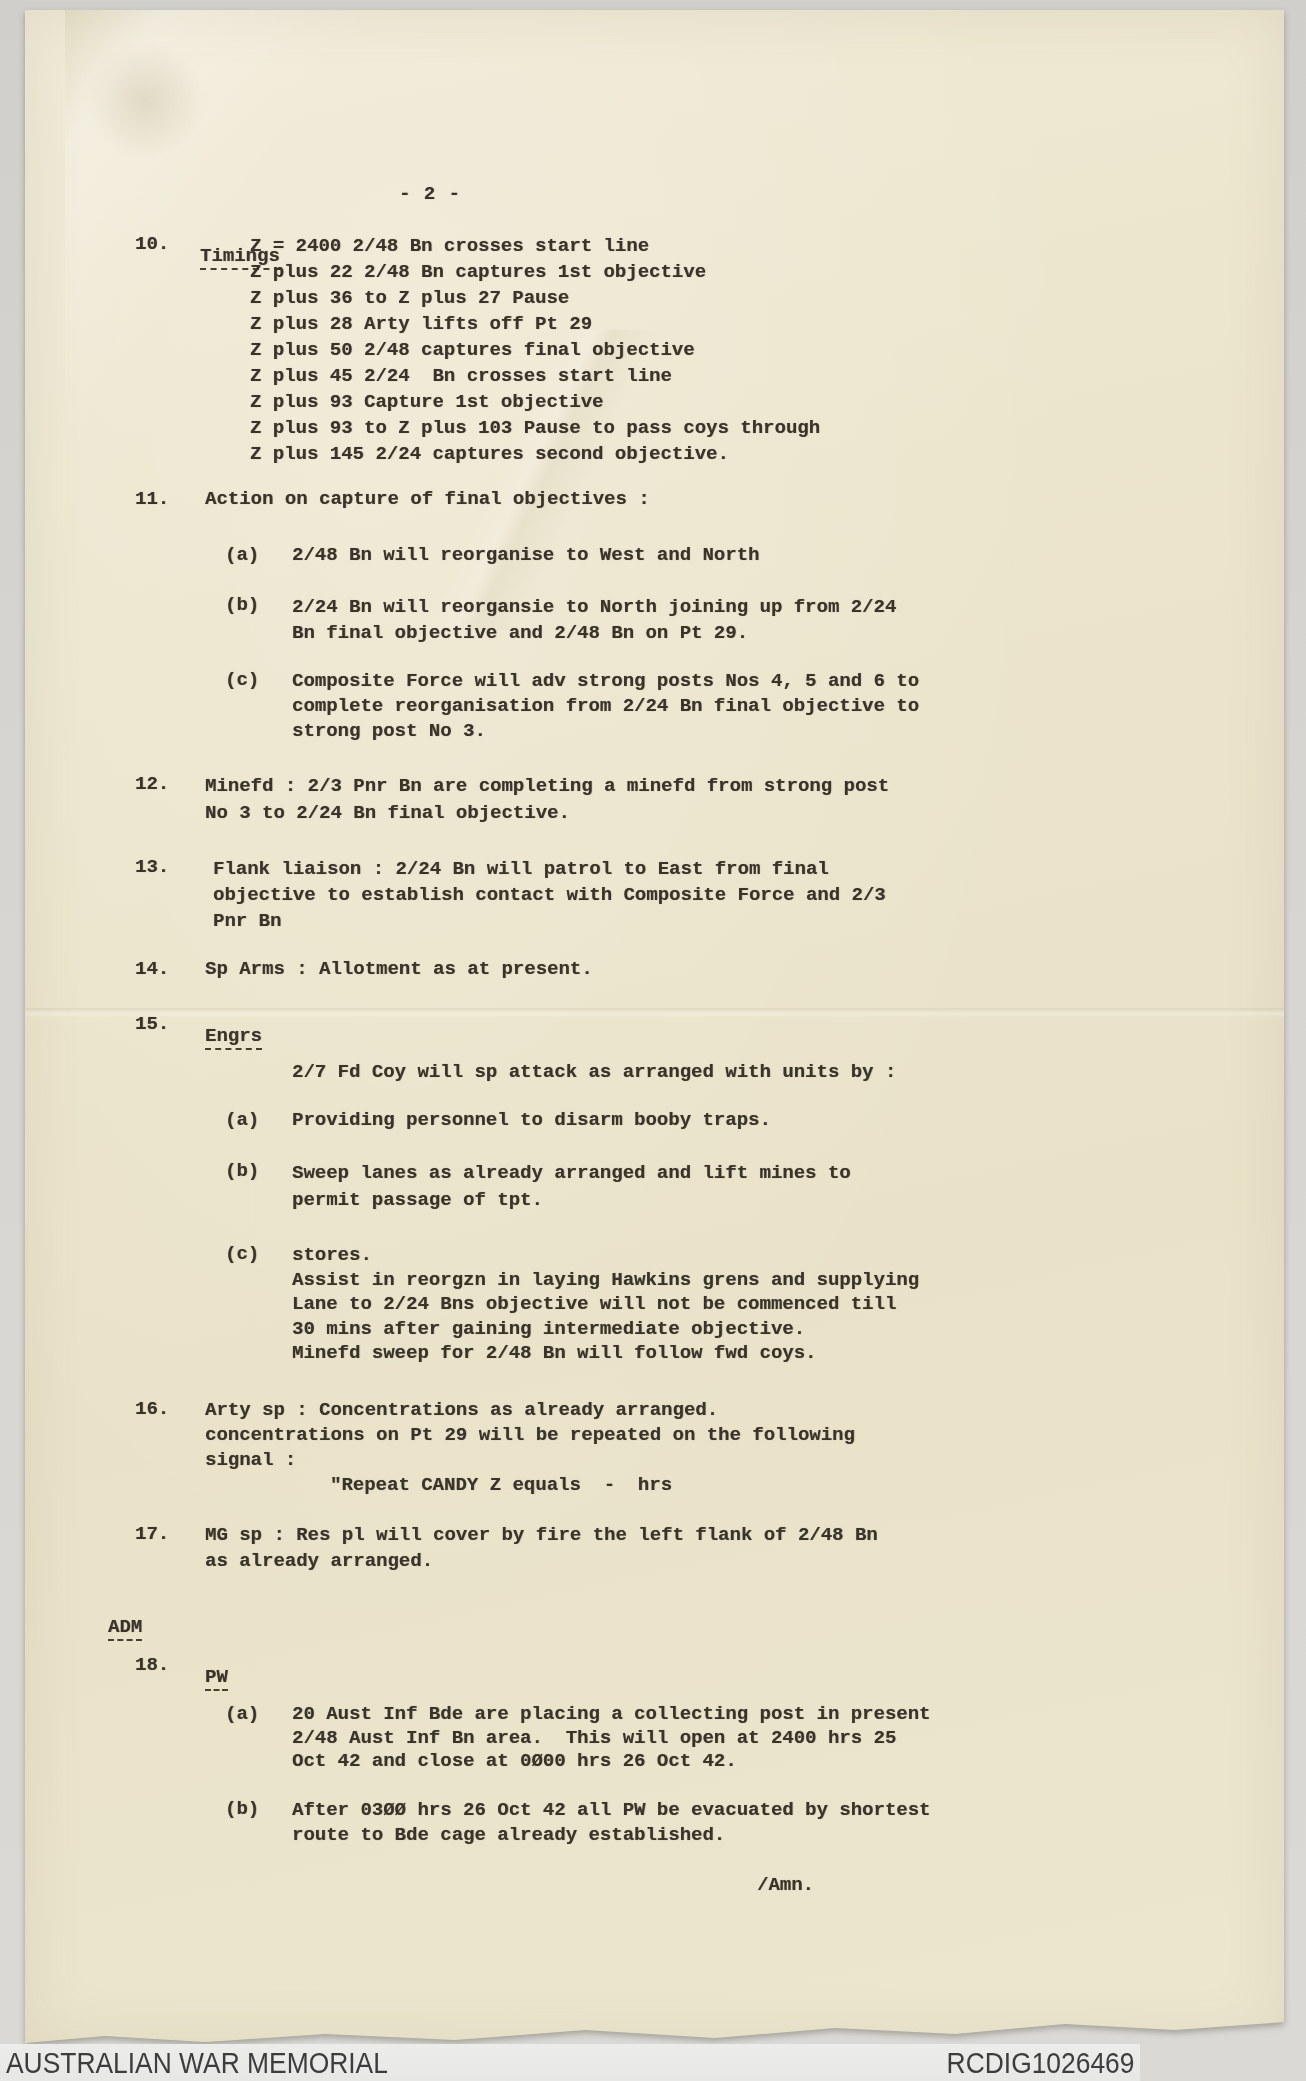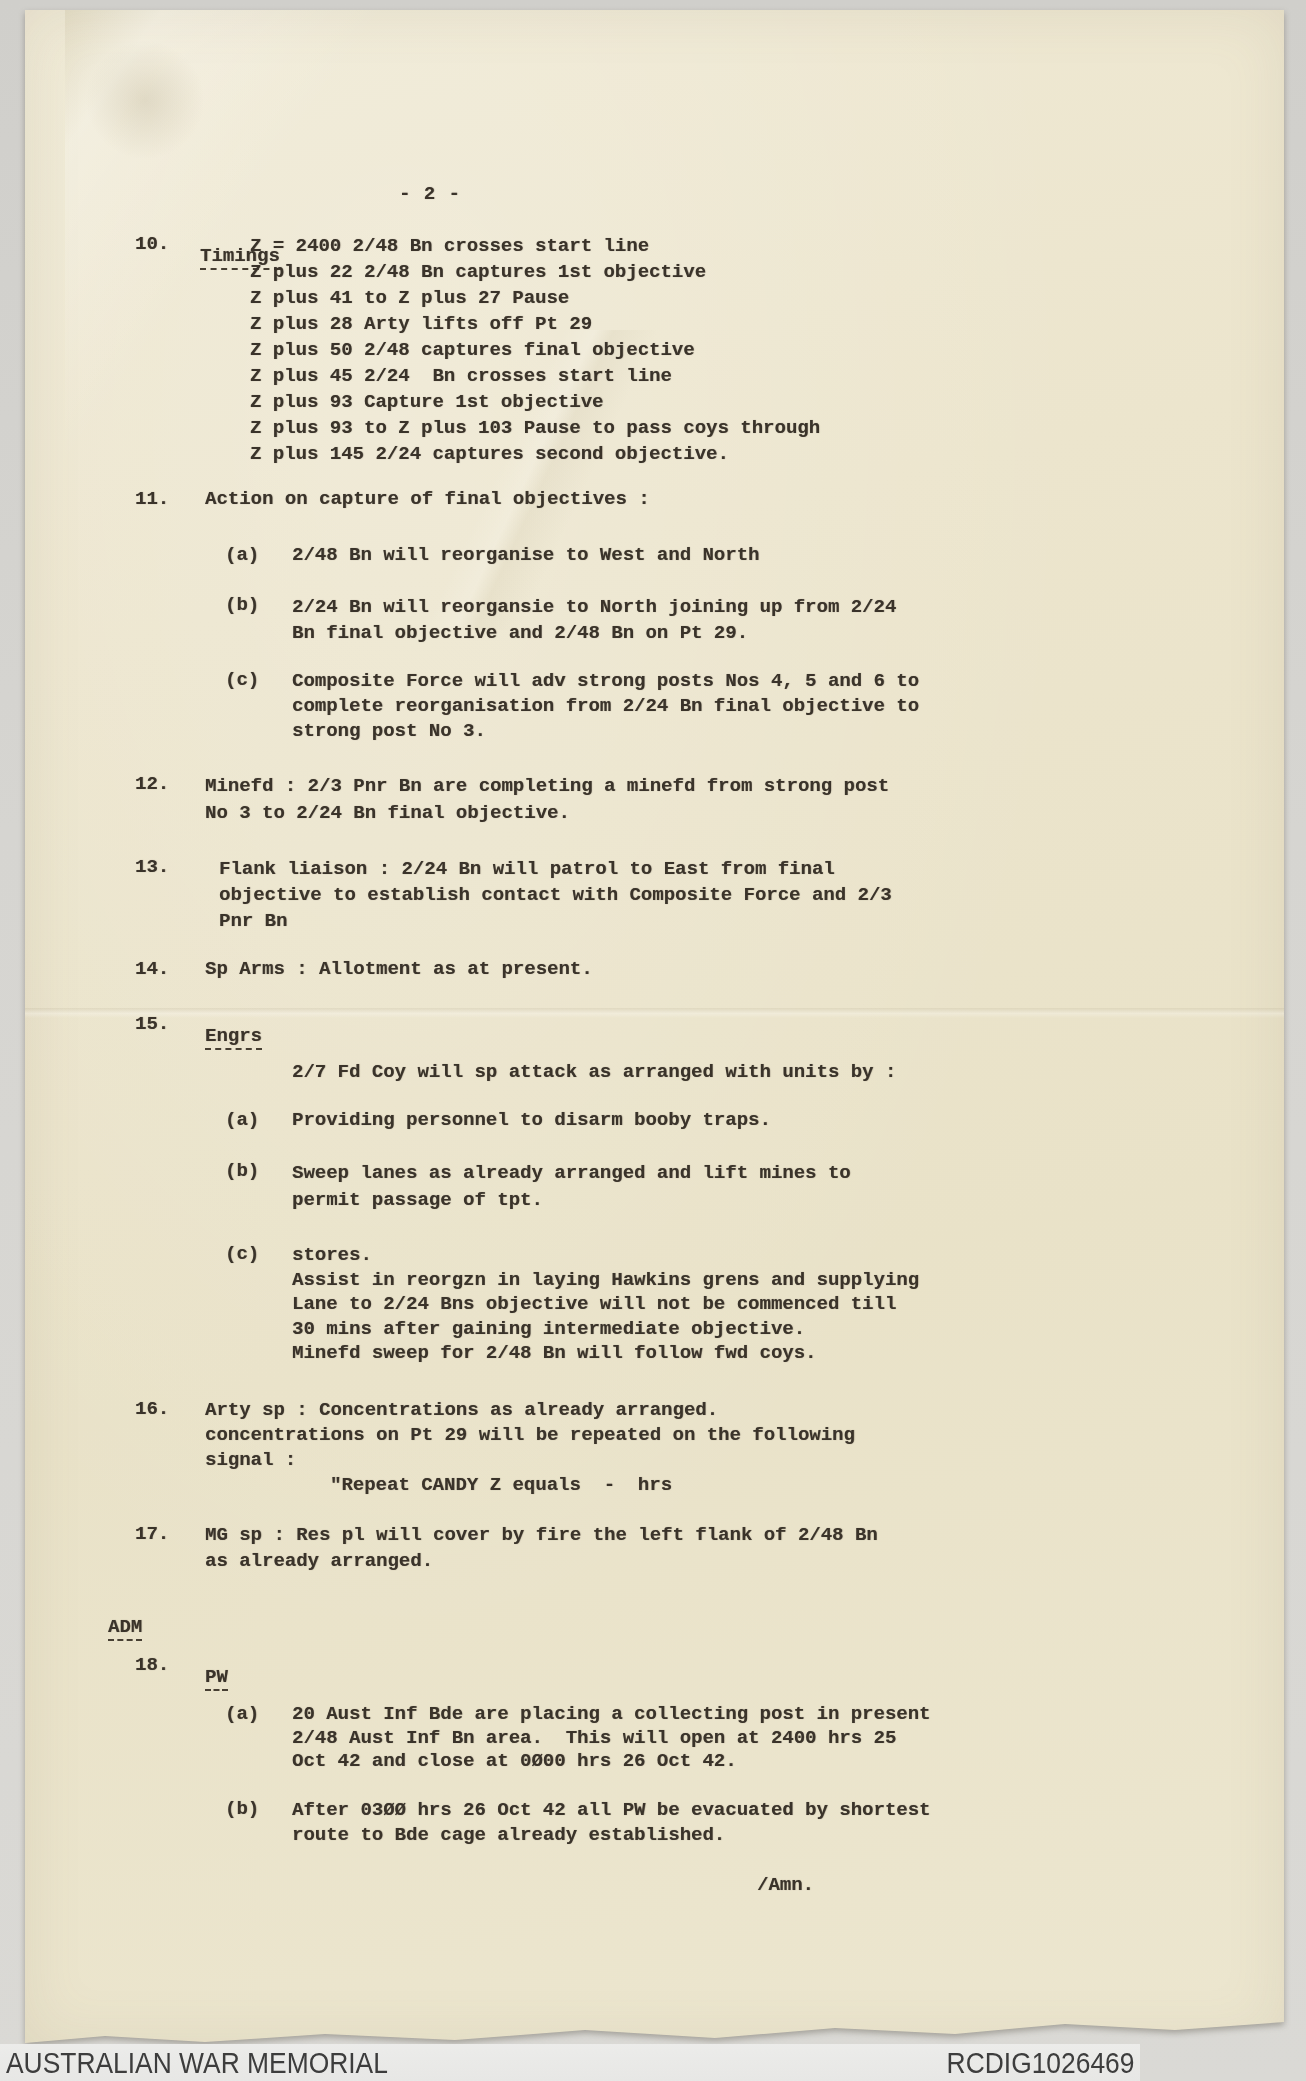--- a/index.html
+++ b/index.html
@@ -65,21 +65,21 @@
 
 <div class="content">
 
   <div class="t abs pagenum">- 2 -</div>
 
   <div class="t abs" style="left:135px;top:233px">10.</div>
   <div class="t abs u" style="left:200px;top:233px">Timings</div>
   <div class="abs" style="left:250px;top:233px;line-height:26px">
     <div class="t">Z = 2400 2/48 Bn crosses start line</div>
     <div class="t">Z plus 22 2/48 Bn captures 1st objective</div>
-    <div class="t">Z plus 41 to Z plus 27 Pause</div>
+    <div class="t">Z plus 36 to Z plus 27 Pause</div>
     <div class="t">Z plus 28 Arty lifts off Pt 29</div>
     <div class="t">Z plus 50 2/48 captures final objective</div>
     <div class="t">Z plus 45 2/24  Bn crosses start line</div>
     <div class="t">Z plus 93 Capture 1st objective</div>
     <div class="t">Z plus 93 to Z plus 103 Pause to pass coys through</div>
     <div class="t">Z plus 145 2/24 captures second objective.</div>
   </div>
 
   <div class="t abs" style="left:135px;top:488px">11.</div>
   <div class="t abs" style="left:205px;top:488px">Action on capture of final objectives :</div>
@@ -97,21 +97,21 @@
     <div class="t">strong post No 3.</div>
   </div>
 
   <div class="t abs" style="left:135px;top:773px">12.</div>
   <div class="abs" style="left:205px;top:773px;line-height:27px">
     <div class="t">Minefd : 2/3 Pnr Bn are completing a minefd from strong post</div>
     <div class="t">No 3 to 2/24 Bn final objective.</div>
   </div>
 
   <div class="t abs" style="left:135px;top:856px">13.</div>
-  <div class="abs" style="left:219px;top:856px;line-height:26px">
+  <div class="abs" style="left:213px;top:856px;line-height:26px">
     <div class="t">Flank liaison : 2/24 Bn will patrol to East from final</div>
     <div class="t">objective to establish contact with Composite Force and 2/3</div>
     <div class="t">Pnr Bn</div>
   </div>
 
   <div class="t abs" style="left:135px;top:958px">14.</div>
   <div class="t abs" style="left:205px;top:958px">Sp Arms : Allotment as at present.</div>
 
   <div class="t abs" style="left:135px;top:1013px">15.</div>
   <div class="t abs u" style="left:205px;top:1013px">Engrs</div>

